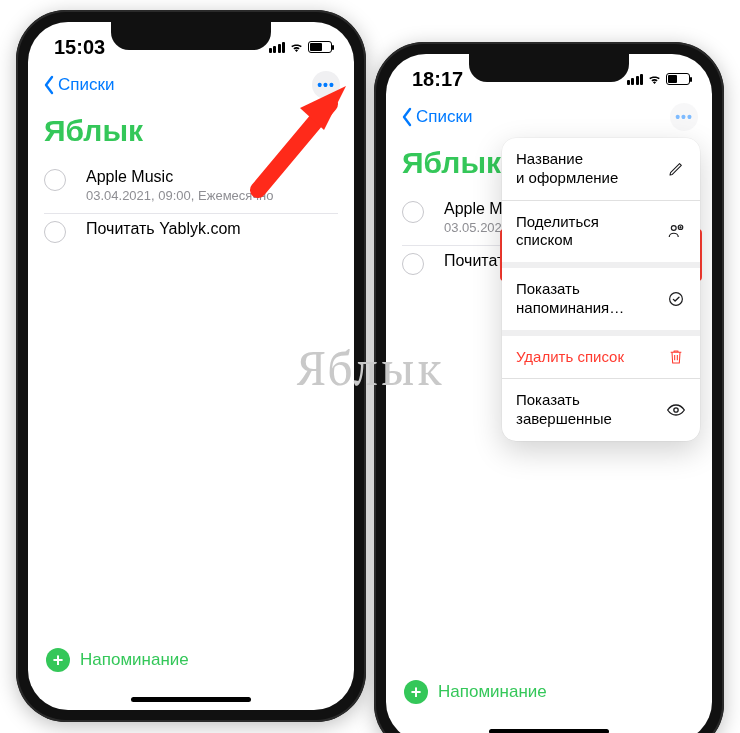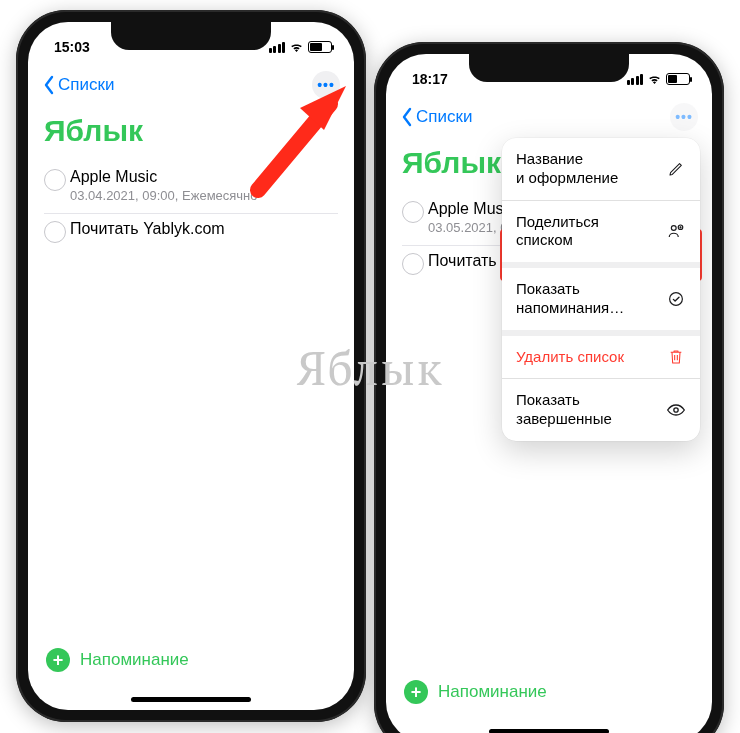--- a/index.html
+++ b/index.html
@@ -35,21 +35,21 @@
     border-bottom-left-radius: 18px;
     border-bottom-right-radius: 18px;
     z-index: 5;
   }
 
   .statusbar {
     position: absolute; top: 0; left: 0; right: 0;
     height: 40px;
     display: flex; justify-content: space-between; align-items: center;
     padding: 10px 22px 0 26px;
-    font-size: 14px; font-weight: 600;
+    font-size: 20px; font-weight: 600;
     z-index: 4;
     text-align: right;
   }
   .status-right { display: flex; align-items: center; gap: 4px; }
   .signal-bars { display: flex; align-items: flex-end; gap: 1.5px; }
   .signal-bars span { width: 3px; background: #000; border-radius: 1px; }
   .signal-bars span:nth-child(1){height:5px}
   .signal-bars span:nth-child(2){height:7px}
   .signal-bars span:nth-child(3){height:9px}
   .signal-bars span:nth-child(4){height:11px}
@@ -70,21 +70,21 @@
     width: 28px; height: 28px; border-radius: 50%;
     background: #f0f0f2; display:flex; align-items:center; justify-content:center;
     color:#007aff; font-weight:700;
   }
   .more-btn.dim { opacity: 0.5; }
   .more-dots { letter-spacing: 1px; font-size: 14px; line-height: 1; }
 
   .content { position:absolute; top: 88px; left:0; right:0; bottom: 70px; padding: 4px 16px 0 16px; }
   .list-title { font-size: 30px; font-weight: 700; color: #34c759; margin-bottom: 14px; }
 
-  .reminder { display:flex; align-items:flex-start; gap:4px; padding: 6px 0 10px 0; border-bottom: 0.5px solid #e5e5ea; }
+  .reminder { display:flex; align-items:flex-start; gap:20px; padding: 6px 0 10px 0; border-bottom: 0.5px solid #e5e5ea; }
   .reminder:last-child { border-bottom: none; }
   .radio { flex: 0 0 22px; width:22px; height:22px; border:1.5px solid #c7c7cc; border-radius:50%; margin-top:1px; }
   .r-body { display:flex; flex-direction:column; min-width:0; }
   .r-title { font-size: 16px; color:#000; white-space:nowrap; overflow:hidden; text-overflow:ellipsis; }
   .r-sub { font-size: 13px; color:#8e8e93; margin-top:2px; white-space:nowrap; overflow:hidden; text-overflow:ellipsis; }
 
   .bottombar {
     position:absolute; left:0; right:0; bottom:0; height:70px;
     padding: 8px 18px 0 18px;
     display:flex; align-items:flex-start;

